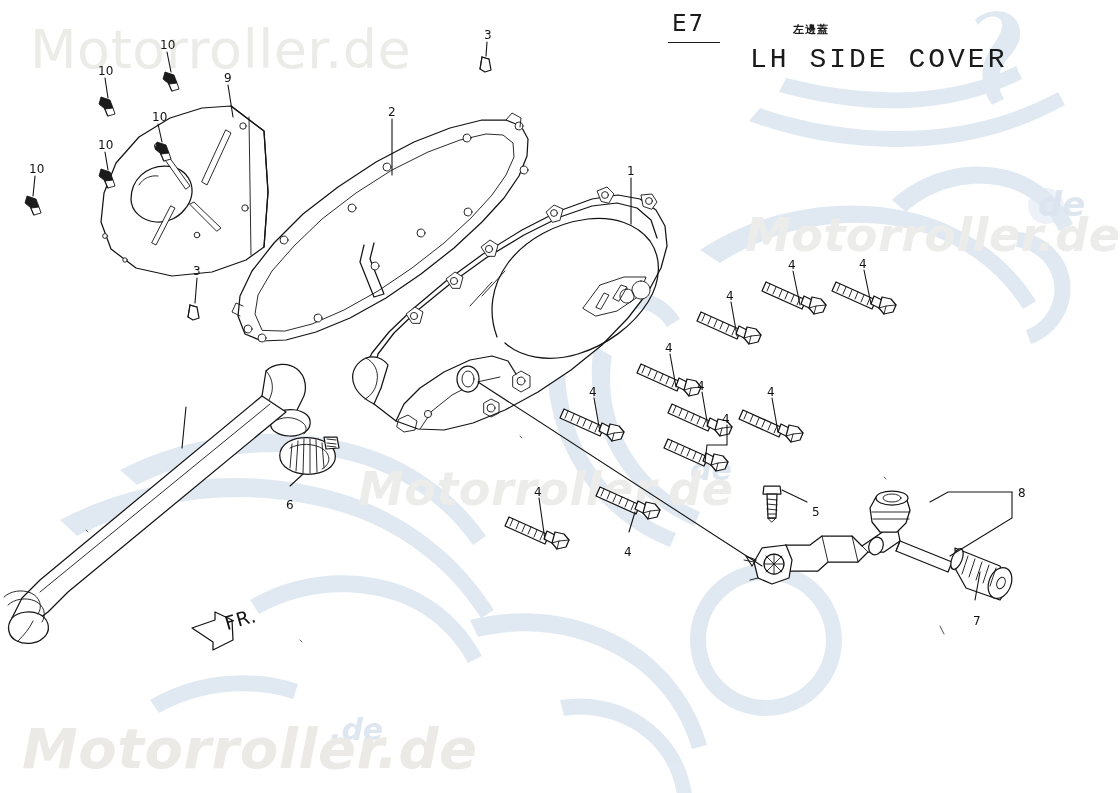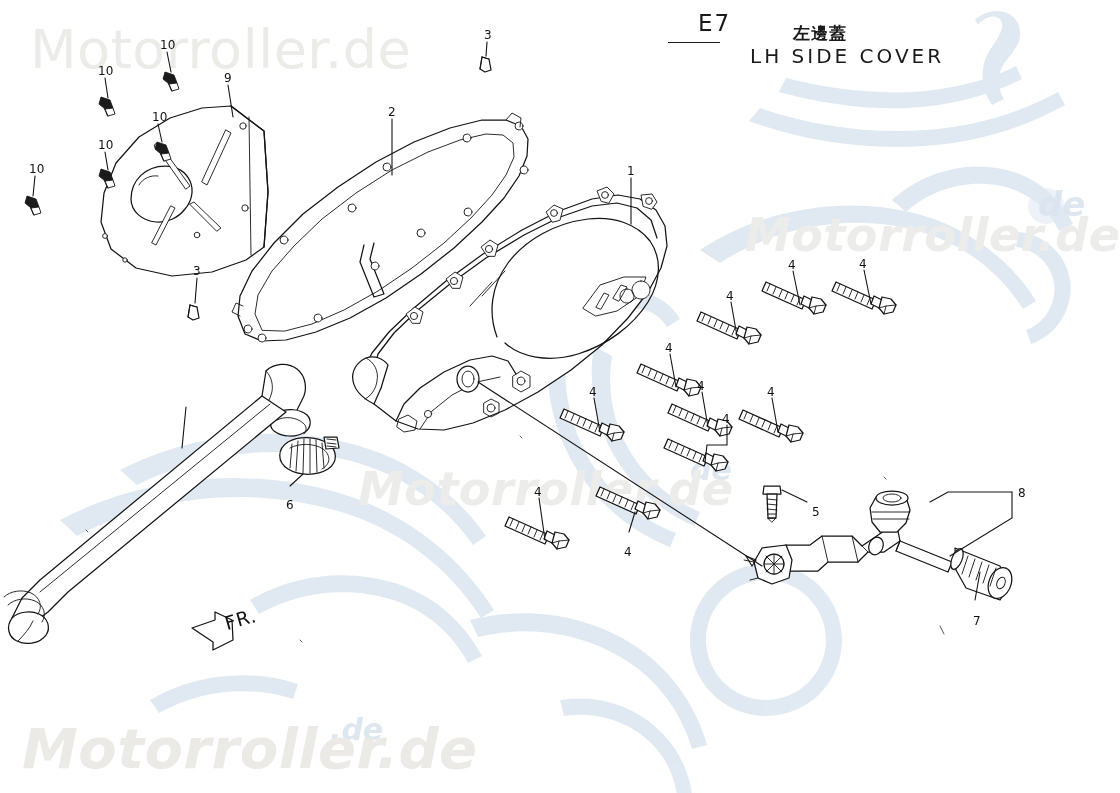--- a/index.html
+++ b/index.html
@@ -31,27 +31,27 @@
   .wm-right{ left:745px; top:208px; font-size:46px; font-style:italic; font-weight:700; color:#ececea;}
   .wm-mid{ left:358px; top:462px; font-size:46px; font-style:italic; font-weight:700; color:#ececea;}
   .wm-bottom{ left:22px; top:716px; font-size:56px; font-style:italic; font-weight:700; color:#eceae6;}
 
   
   .hdr{
     position:absolute;z-index:6;
     font-family:"DejaVu Sans", sans-serif;
     color:#1a1a1a;white-space:nowrap;
   }
-  #code{ left:672px; top:10px; font-size:23px; letter-spacing:2px;margin-left:26px;}
+  #code{ left:672px; top:10px; font-size:23px; letter-spacing:2px;}
   #code-rule{
     position:absolute;z-index:6;left:668px;top:42px;width:52px;height:0;
     border-top:1.5px solid #1a1a1a;
   }
-  #title-cn{ left:793px; top:22px; font-size:17px; letter-spacing:1px; font-weight:600;}
-  #title-en{ left:750px; top:44px; font-size:20px; letter-spacing:3px;}
+  #title-cn{ left:793px; top:22px; font-size:11px; letter-spacing:1px; font-weight:600;}
+  #title-en{ left:750px; top:44px; font-size:28px; letter-spacing:3px;font-family:Liberation Mono, monospace;}
 
   
   .callout{
     position:absolute;z-index:5;
     font-family:"DejaVu Sans", sans-serif;
     font-size:12px;color:#111;
     white-space:nowrap;user-select:none;
   }
   .fr-label{
     position:absolute;z-index:5;left:228px;top:612px;

